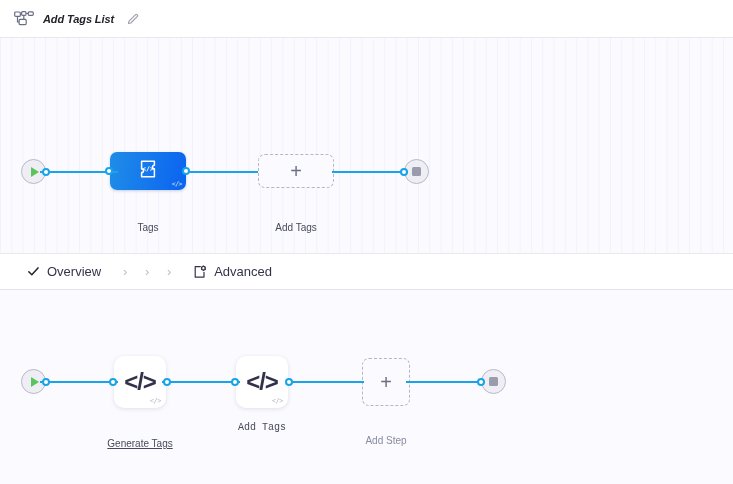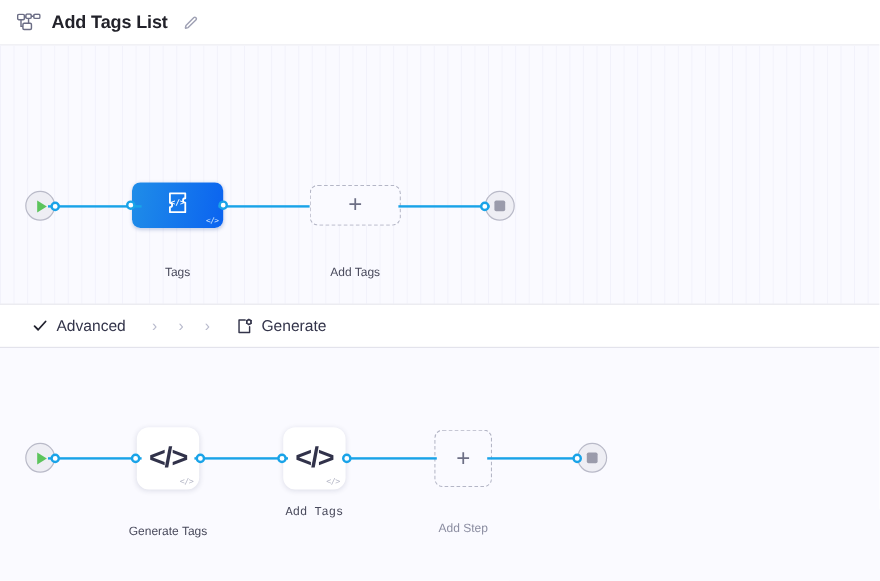--- a/index.html
+++ b/index.html
@@ -21,24 +21,25 @@
     height: 38px;
     min-height: 38px;
     display: flex; align-items: center;
     padding: 0 14px;
     background: #ffffff;
     border-bottom: 1px solid #e8e8ee;
     gap: 9px;
   }
   .pipeline-icon { display: flex; align-items: center; color: #6b6d85; }
   .page-title {
-    font-size: 15px;
+    font-size: 11px;
     font-weight: bold;
     color: #22222a;
     letter-spacing: -0.1px;
+    font-style: italic;
   }
   .edit-icon { display: flex; align-items: center; color: #9fa1b4; margin-left: 3px; cursor: pointer; }
 
   
   .canvas {
     position: relative;
     background: #fafaff;
     overflow: hidden;
   }
   .canvas.grid {
@@ -255,37 +256,37 @@
   </div>
 
   <div class="tabbar">
 
     <div class="tab">
       <span class="tab-icon">
         <svg width="13" height="13" viewBox="0 0 13 13">
             <path d="M1.8 6.8 L4.8 9.8 L11 2.9" fill="none" stroke="#22232f" stroke-width="1.5" stroke-linecap="round" stroke-linejoin="round"></path>
           </svg>
       </span>
-      <span>Advanced</span>
+      <span>Overview</span>
     </div>
     <div class="tab-sep">›</div>
 
     <div class="tab-sep">›</div>
 
     <div class="tab-sep">›</div>
 
     <div class="tab">
       <span class="tab-icon">
         <svg width="14" height="14" viewBox="0 0 14 14">
           <path d="M7.3 1.6 H2.2 V12.1 H11 V7.3" fill="none" stroke="#33344a" stroke-width="1.2" stroke-linecap="round" stroke-linejoin="round"></path>
           <circle cx="10.4" cy="3.3" r="1.9" fill="none" stroke="#33344a" stroke-width="1.2"></circle>
           <path d="M10.4 0.9 V1.6 M10.4 5 V5.7 M8.3 2.2 L8.9 2.6 M11.9 4 L12.5 4.4 M12.5 2.2 L11.9 2.6 M8.9 4 L8.3 4.4" stroke="#33344a" stroke-width="1" stroke-linecap="round"></path>
         </svg>
       </span>
-      <span>Generate</span>
+      <span>Advanced</span>
     </div>
   </div>
 
   <div class="canvas canvas-bottom">
 
     <div class="line" style="left:40px; top:91px; width:78px;"></div>
     <div class="line" style="left:162px; top:91px; width:78px;"></div>
     <div class="line" style="left:286px; top:91px; width:78px;"></div>
     <div class="line" style="left:406px; top:91px; width:78px;"></div>
 
@@ -296,21 +297,21 @@
       <div class="dot" style="left:21px; top:8.5px;"></div>
     </div>
 
     <div class="node" style="left:114px; top:66px;">
       <div class="step-node">
         <span class="code-glyph">&lt;/&gt;</span>
         <span class="mini-badge">&lt;/&gt;</span>
       </div>
       <div class="dot" style="left:-5px; top:22px;"></div>
       <div class="dot" style="left:49px; top:22px;"></div>
-      <div class="node-label" style="top:62px;">Generate Tags</div>
+      <div class="node-label" style="top:62px;text-decoration:underline;">Generate Tags</div>
     </div>
 
     <div class="node" style="left:236px; top:66px;">
       <div class="step-node">
         <span class="code-glyph">&lt;/&gt;</span>
         <span class="mini-badge">&lt;/&gt;</span>
       </div>
       <div class="dot" style="left:-5px; top:22px;"></div>
       <div class="dot" style="left:49px; top:22px;"></div>
       <div class="node-label" style="top:46px;font-family:Liberation Mono, monospace;">Add Tags</div>

